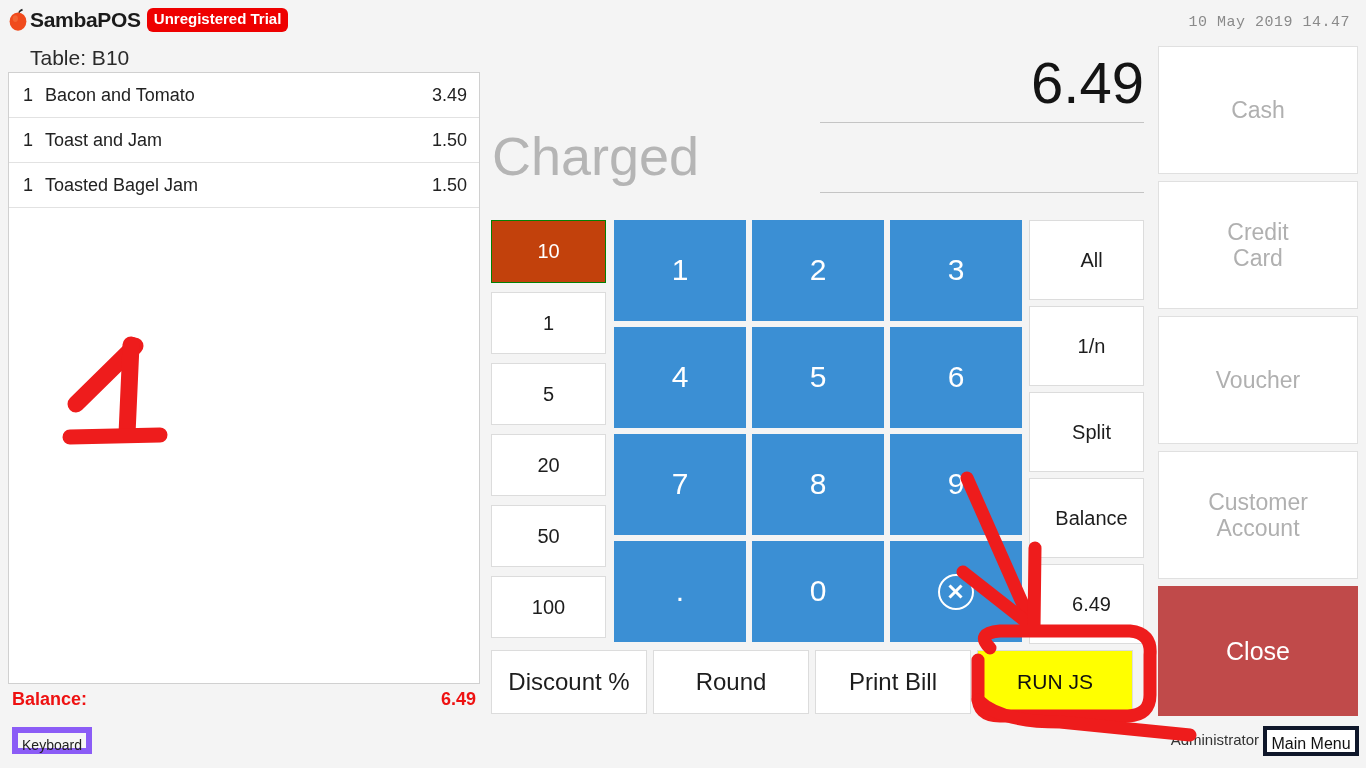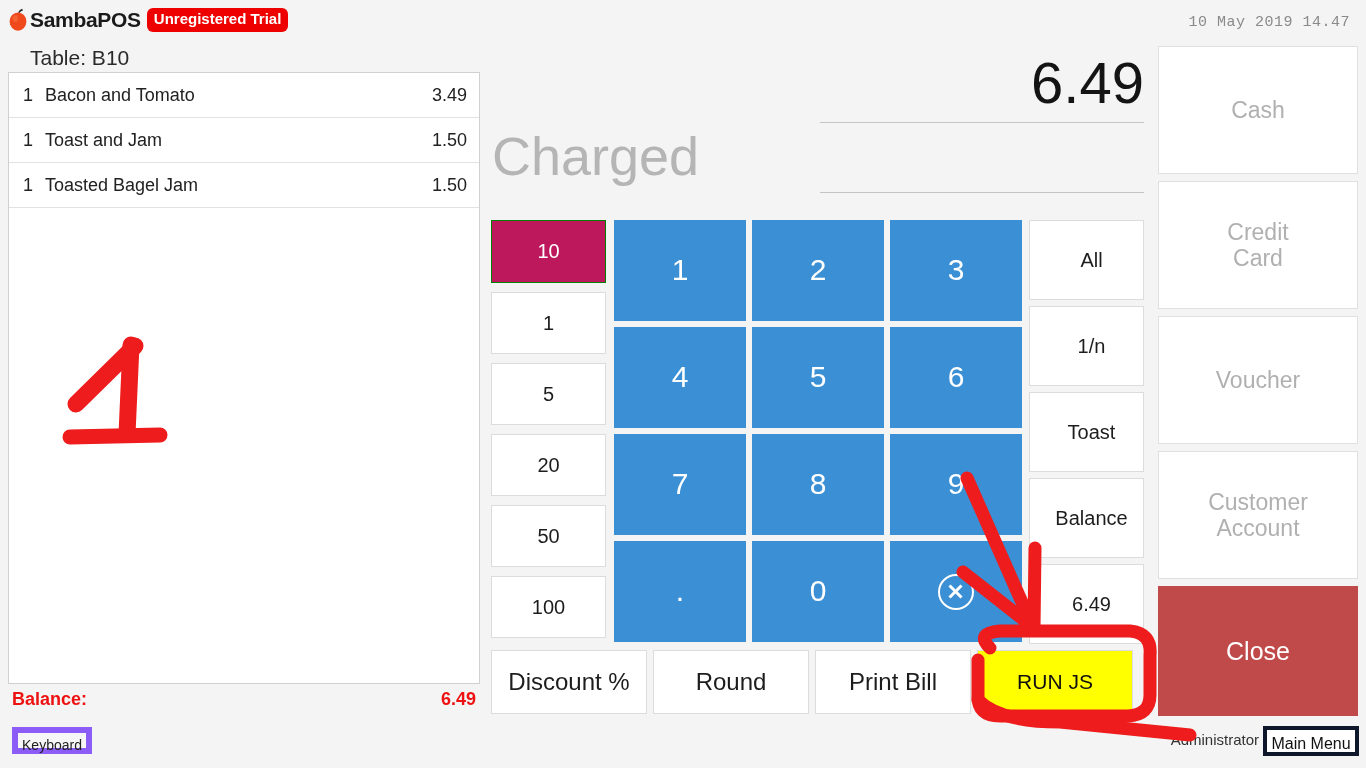--- a/index.html
+++ b/index.html
@@ -117,21 +117,21 @@
   .btn {
     display: flex; align-items: center; justify-content: center;
     text-align: center; cursor: pointer;
     font-size: 20px; line-height: 1.15;
     user-select: none;
   }
   .btn-white {
     background: #ffffff; border: 1px solid #dcdcdc; color: #1d1d1d;
   }
   .btn-green {
-    background: #be185d; border: 1px solid #038003; color: #ffffff;
+    background: #c2410c; border: 1px solid #038003; color: #ffffff;
   }
   .btn-blue {
     background: #3b8fd4; border: none; color: #ffffff; font-size: 30px;
   }
   .btn-yellow {
     background: #ffff00; border: 1px solid #dcdcdc; color: #101010;
   }
   .btn-red {
     background: #c04a4a; border: 1px solid #c04a4a; color: #ffffff;
   }
@@ -284,21 +284,21 @@
         <div class="btn key btn-blue">0</div>
         <div class="btn key btn-blue">
           <span class="clear-glyph"></span>
         </div>
       </div>
     </div>
 
   <div class="action-col" id="action-col">
       <div class="btn action-btn btn-white">All</div>
       <div class="btn action-btn btn-white">1/n</div>
-      <div class="btn action-btn btn-white">Toast</div>
+      <div class="btn action-btn btn-white">Split</div>
       <div class="btn action-btn btn-white">Balance</div>
       <div class="btn action-btn btn-white">6.49</div>
     </div>
 
   <div class="bottom-row" id="bottom-row">
       <div class="btn bottom-btn btn-white">Discount %</div>
       <div class="btn bottom-btn btn-white">Round</div>
       <div class="btn bottom-btn btn-white">Print Bill</div>
       <div class="btn bottom-btn btn-yellow runjs">RUN JS</div>
     </div>

